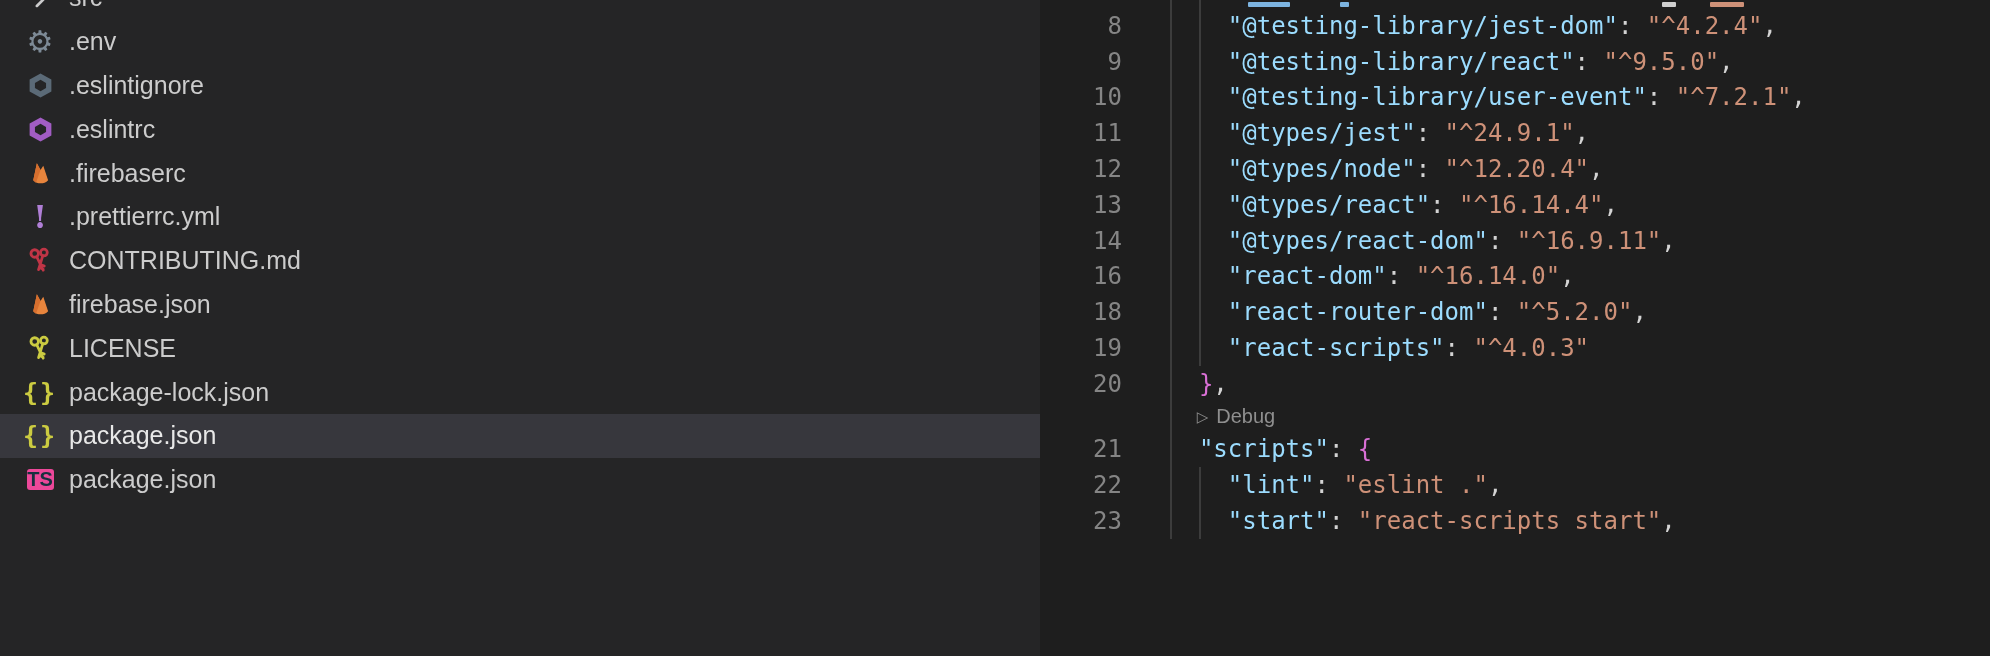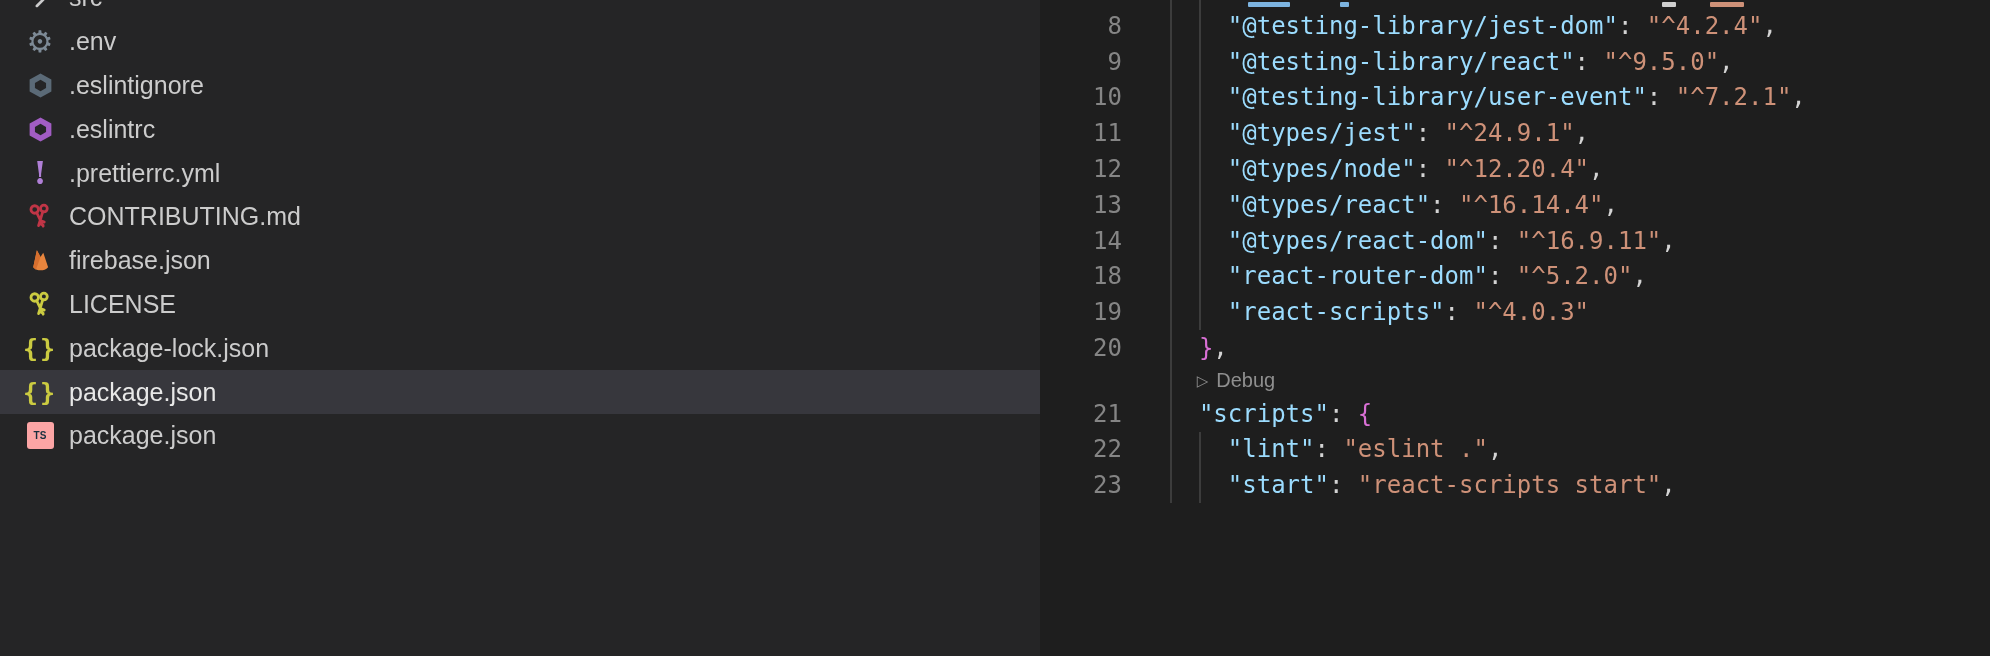--- a/index.html
+++ b/index.html
@@ -14,22 +14,22 @@
         color:#cccccc;font-size:25px;cursor:pointer;}
   .srow.selected{background:#37373d;color:#e8e8e8;}
   .ficon{width:32px;height:32px;margin-right:13px;display:flex;
          align-items:center;justify-content:center;flex:0 0 32px;}
   .ficon svg{width:29px;height:29px;}
   .flabel{white-space:nowrap;}
   .glyph-braces{color:#cbcb41;font-weight:700;font-size:25px;letter-spacing:2px;
                 font-family:"DejaVu Sans Mono",monospace;}
   .glyph-bang{color:#b07fd6;font-weight:700;font-size:31px;font-family:"DejaVu Serif",serif;}
   .glyph-gear{color:#7d8a96;font-size:30px;line-height:1;font-family:"DejaVu Sans",sans-serif;}
-  .glyph-ts{width:27px;height:27px;background:#fca5a5;border-radius:3px;color:#17303f;
-            font-size:10px;font-weight:700;display:flex;align-items:center;justify-content:center;}
+  .glyph-ts{width:27px;height:21px;background:#ec4899;border-radius:3px;color:#17303f;
+            font-size:20px;font-weight:700;display:flex;align-items:center;justify-content:center;}
 
   
   .editor{position:absolute;left:1040px;top:0;right:0;height:656px;background:#1e1e1e;
           font-family:"DejaVu Sans Mono",monospace;font-size:24px;color:#d4d4d4;}
   .code-row{display:flex;height:35.8px;align-items:center;position:relative;}
   .lens-row{height:29.8px;}
   .sliver-row{height:8px;overflow:hidden;}
   .gutter{width:82px;text-align:right;color:#858585;flex:0 0 82px;
           font-size:24px;user-select:none;}
   .gutter-marker{position:absolute;left:84px;top:0;bottom:0;width:9px;background:#587c0c;}
@@ -80,20 +80,29 @@
           <span class="ficon">
             <svg viewBox="0 0 24 24">
               <polygon points="12,2 21,7 21,17 12,22 3,17 3,7" fill="#a25dc4"></polygon>
               <polygon points="12,7.2 16.6,9.9 16.6,14.1 12,16.8 7.4,14.1 7.4,9.9" fill="#252526"></polygon>
             </svg>
           </span>
           <span class="flabel">.eslintrc</span>
         </div>
         <div class="srow">
           <span class="ficon">
+            <svg viewBox="0 0 24 24">
+              <path d="M6 17.5 L9 3.5 L12 9 L14.3 5.5 L18.3 17.5 C15 21 9.3 21 6 17.5 Z" fill="#e8853d"></path>
+              <path d="M6 17.5 L9 3.5 L12 9 L8.2 19.6 C7.4 19 6.6 18.3 6 17.5 Z" fill="#d76f2e"></path>
+            </svg>
+          </span>
+          <span class="flabel">.firebaserc</span>
+        </div>
+        <div class="srow">
+          <span class="ficon">
             <span class="glyph-bang">!</span>
           </span>
           <span class="flabel">.prettierrc.yml</span>
         </div>
         <div class="srow">
           <span class="ficon">
             <svg viewBox="0 0 24 24">
               <g fill="none" stroke="#c03546" stroke-width="2.3" stroke-linecap="round">
                 <circle cx="7.2" cy="6.2" r="3.1"></circle>
                 <circle cx="14.8" cy="5.4" r="2.8"></circle>
@@ -173,20 +182,24 @@
         </div>
         <div class="code-row">
           <div class="gutter">13</div>
           <div class="content"><span class="guide" style="left: 0ch;"></span><span class="guide" style="left: 2ch;"></span><span style="margin-left: 4ch;"><span class="tok-key">"@types/react"</span><span class="tok-punct">: </span><span class="tok-str">"^16.14.4"</span><span class="tok-punct">,</span></span></div>
         </div>
         <div class="code-row">
           <div class="gutter">14</div>
           <div class="content"><span class="guide" style="left: 0ch;"></span><span class="guide" style="left: 2ch;"></span><span style="margin-left: 4ch;"><span class="tok-key">"@types/react-dom"</span><span class="tok-punct">: </span><span class="tok-str">"^16.9.11"</span><span class="tok-punct">,</span></span></div>
         </div>
         <div class="code-row">
+          <div class="gutter">16</div>
+          <div class="content"><span class="guide" style="left: 0ch;"></span><span class="guide" style="left: 2ch;"></span><span style="margin-left: 4ch;"><span class="tok-key">"react-dom"</span><span class="tok-punct">: </span><span class="tok-str">"^16.14.0"</span><span class="tok-punct">,</span></span></div>
+        </div>
+        <div class="code-row">
           <div class="gutter">18</div>
           <div class="content"><span class="guide" style="left: 0ch;"></span><span class="guide" style="left: 2ch;"></span><span style="margin-left: 4ch;"><span class="tok-key">"react-router-dom"</span><span class="tok-punct">: </span><span class="tok-str">"^5.2.0"</span><span class="tok-punct">,</span></span></div>
         </div>
         <div class="code-row">
           <div class="gutter">19</div>
           <div class="content"><span class="guide" style="left: 0ch;"></span><span class="guide" style="left: 2ch;"></span><span style="margin-left: 4ch;"><span class="tok-key">"react-scripts"</span><span class="tok-punct">: </span><span class="tok-str">"^4.0.3"</span></span></div>
         </div>
         <div class="code-row">
           <div class="gutter">20</div>
           <div class="content"><span class="guide" style="left: 0ch;"></span><span style="margin-left: 2ch;"><span class="tok-brace">}</span><span class="tok-punct">,</span></span></div>

